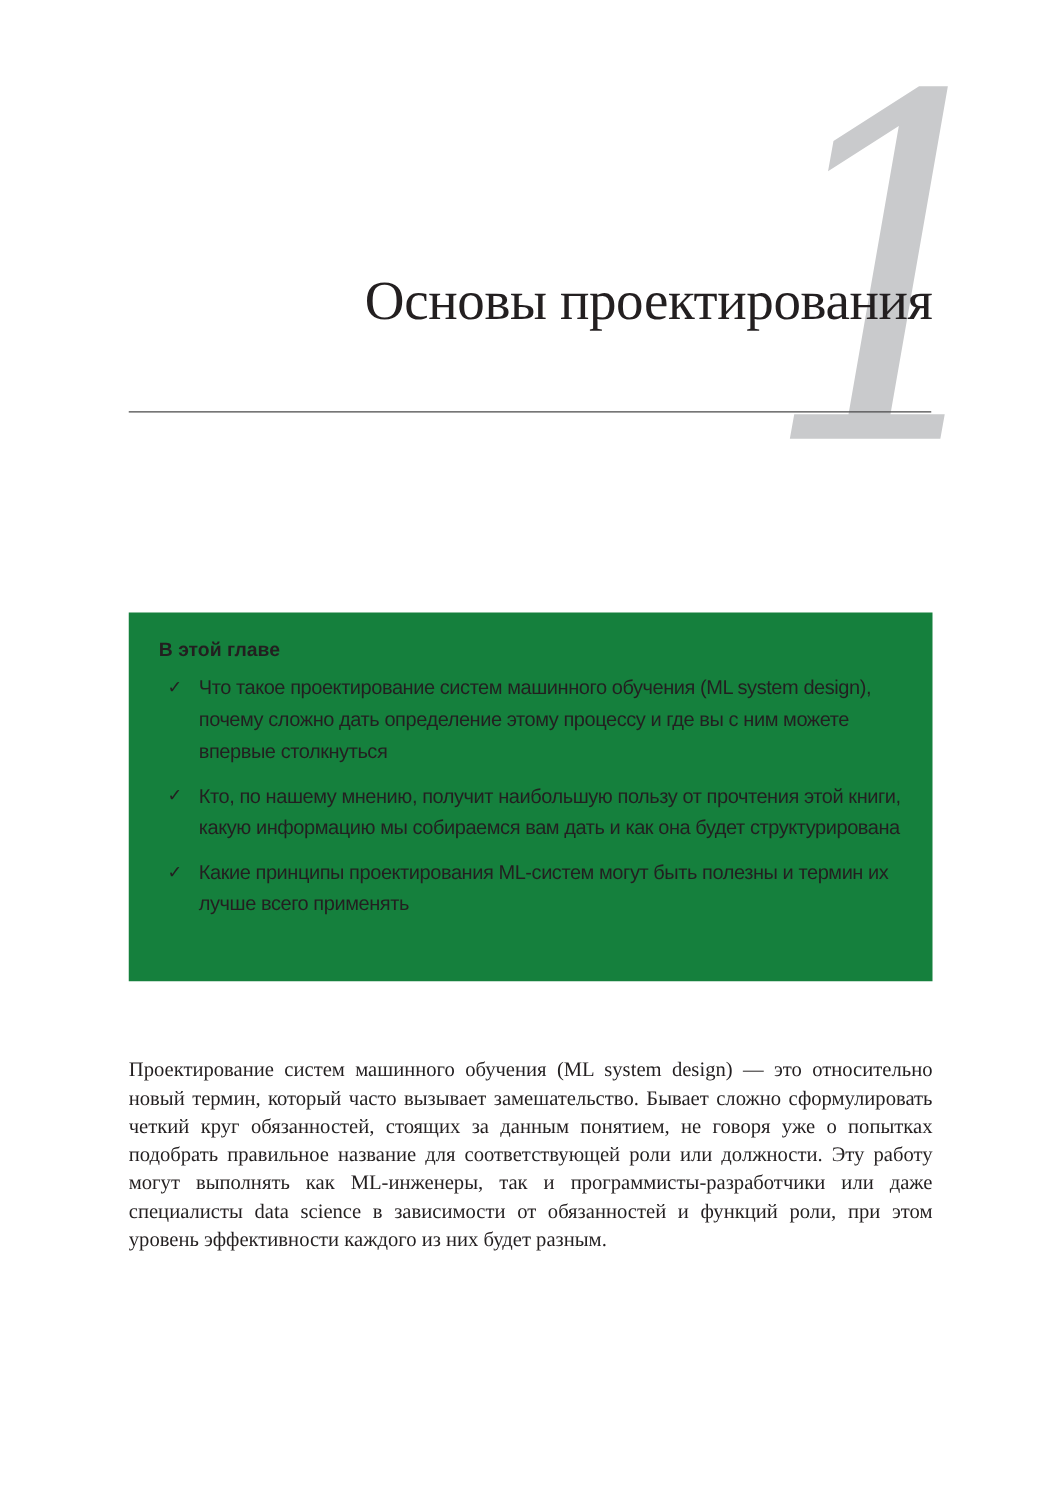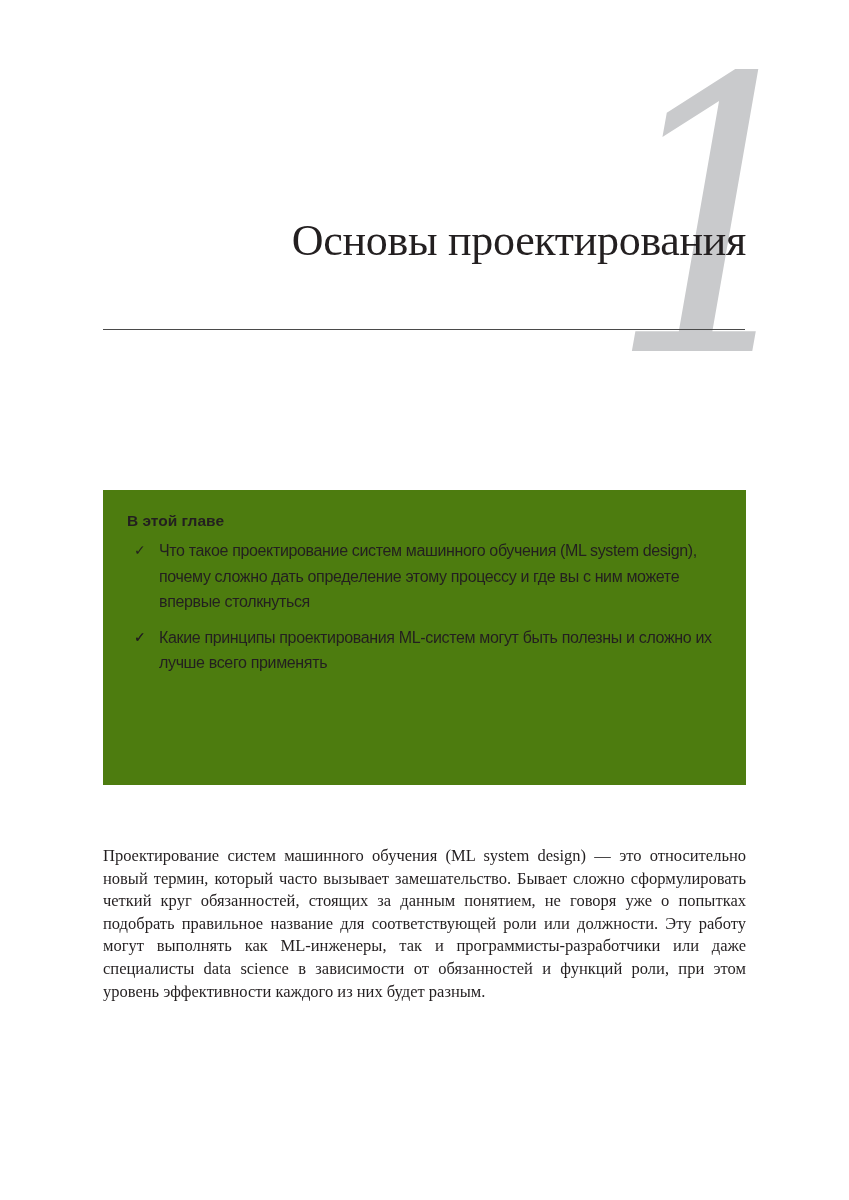--- a/index.html
+++ b/index.html
@@ -50,21 +50,21 @@
       height: 1px;
       background: #4a4a4a;
       z-index: 1;
     }
     .chapter-box {
       position: absolute;
       left: 103px;
       top: 490px;
       width: 643px;
       height: 295px;
-      background: #4d7c0f;
+      background: #15803d;
       box-sizing: border-box;
       padding: 20px 24px 0 24px;
     }
     .box-heading {
       font-family: "Liberation Sans", sans-serif;
       font-weight: bold;
       font-size: 15.5px;
       line-height: 22px;
       margin: 0 0 6px 0;
       color: #231f20;
@@ -114,23 +114,24 @@
 
 <div class="chapter-box">
   <div class="box-heading">В этой главе</div>
   <ul class="box-list">
     <li class="box-item">
       <span class="check">✓</span>
       <span>Что такое проектирование систем машинного обучения (ML system design), почему сложно дать определение этому процессу и где вы с ним можете впервые столкнуться</span>
     </li>
     <li class="box-item">
       <span class="check">✓</span>
+      <span>Кто, по нашему мнению, получит наибольшую пользу от прочтения этой книги, какую информацию мы собираемся вам дать и как она будет структурирована</span>
     </li>
     <li class="box-item">
       <span class="check">✓</span>
-      <span>Какие принципы проектирования ML-систем могут быть полезны и сложно их лучше всего применять</span>
+      <span>Какие принципы проектирования ML-систем могут быть полезны и термин их лучше всего применять</span>
     </li>
   </ul>
 </div>
 
 <div class="body-text">
   <p>Проектирование систем машинного обучения (ML system design) — это относительно новый термин, который часто вызывает замешательство. Бывает сложно сформулировать четкий круг обязанностей, стоящих за данным понятием, не говоря уже о попытках подобрать правильное название для соответствующей роли или должности. Эту работу могут выполнять как ML-инженеры, так и программисты-разработчики или даже специалисты data science в зависимости от обязанностей и функций роли, при этом уровень эффективности каждого из них будет разным.</p>
 </div>
 
 </body></html>

